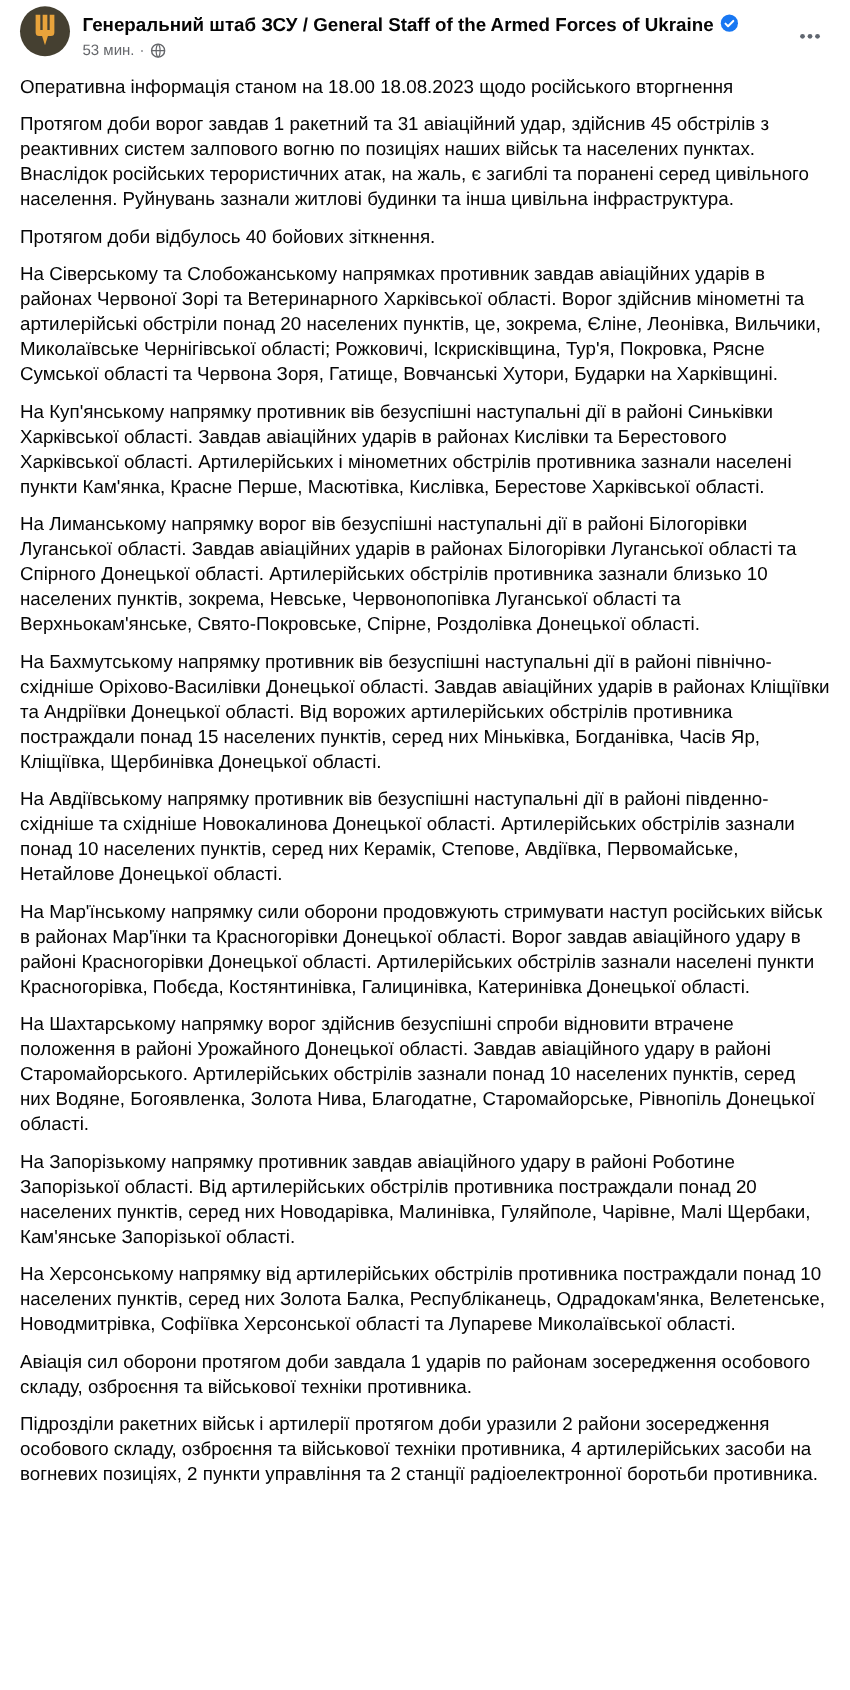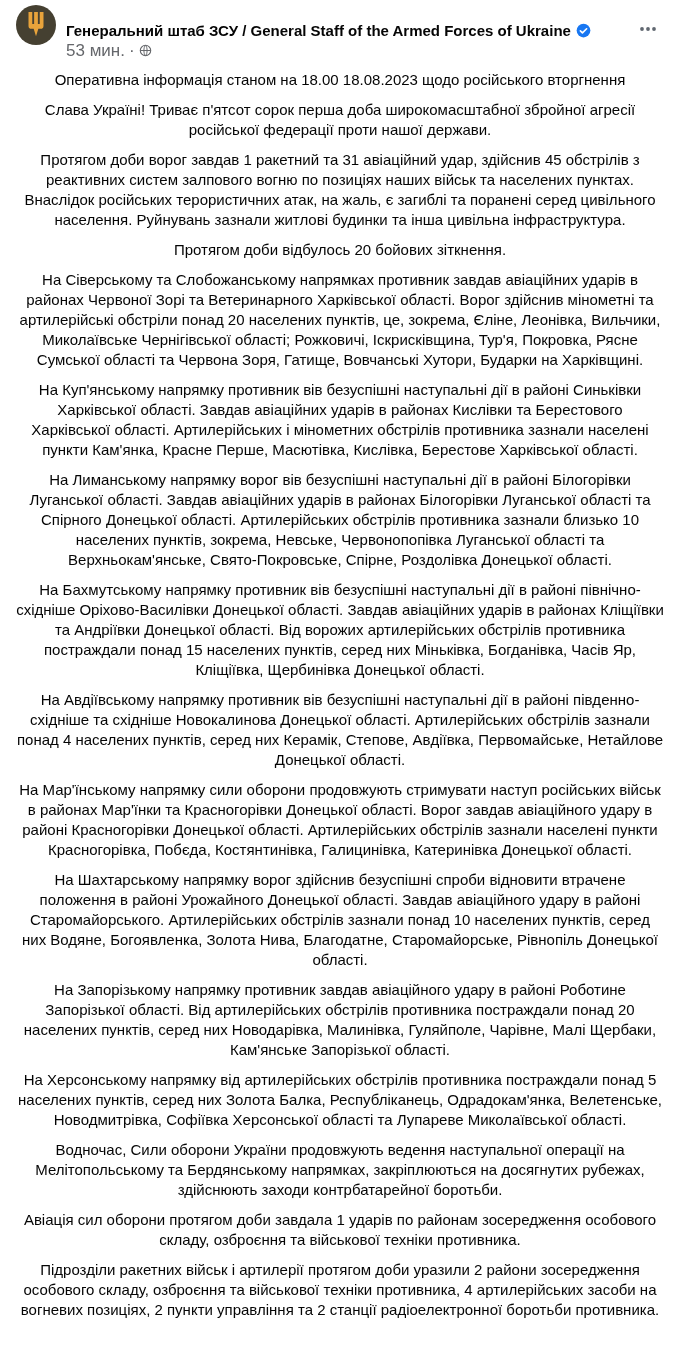--- a/index.html
+++ b/index.html
@@ -31,35 +31,34 @@
     cursor: pointer;
     overflow: hidden;
   }
   .header-text {
     margin-left: 10px;
     flex: 1 1 auto;
     min-width: 0;
   }
   .name-row {
     display: flex;
-    align-items: center;
     gap: 5px;
     font-size: 15px;
     font-weight: 700;
     color: #050505;
     line-height: 19px;
-    margin-top: 16px;
+    margin-top: 6px;
   }
   .page-name { cursor: pointer; white-space: nowrap; }
   .verified { display: inline-flex; flex: 0 0 auto; }
   .meta-row {
     display: flex;
     align-items: center;
     gap: 4px;
-    font-size: 17px;
+    font-size: 12px;
     color: #65676B;
     line-height: 17px;
     margin-top: 2px;
   }
   .timestamp { cursor: pointer; }
   .globe { display: inline-flex; color: #65676B; }
   .more-btn {
     background: none;
     border: none;
     margin-left: auto;
@@ -72,21 +71,21 @@
     align-items: center;
     justify-content: center;
   }
   .post-body {
     padding: 11px 16px 12px 16px;
     font-size: 15px;
     line-height: 20px;
     color: #050505;
     box-sizing: border-box;
   }
-  .para { margin: 0 0 10px 0; text-align: center; }
+  .para { margin: 0 0 10px 0; }
   .para:last-child { margin-bottom: 0; }
 </style>
 </head>
 <body>
 
 <div class="post">
 
   <div class="post-header">
 
     <div class="avatar">
@@ -122,30 +121,28 @@
         <circle cx="4" cy="10" r="1.9" fill="currentColor"></circle>
         <circle cx="10" cy="10" r="1.9" fill="currentColor"></circle>
         <circle cx="16" cy="10" r="1.9" fill="currentColor"></circle>
       </svg>
     </button>
 
   </div>
 
   <div class="post-body">
       <p class="para">Оперативна інформація станом на 18.00 18.08.2023 щодо російського вторгнення</p>
-      <p class="para">Слава Україні! Триває п'ятсот сорок перша доба широкомасштабної збройної агресії російської федерації проти нашої держави.</p>
       <p class="para">Протягом доби ворог завдав 1 ракетний та 31 авіаційний удар, здійснив 45 обстрілів з реактивних систем залпового вогню по позиціях наших військ та населених пунктах. Внаслідок російських терористичних атак, на жаль, є загиблі та поранені серед цивільного населення. Руйнувань зазнали житлові будинки та інша цивільна інфраструктура.</p>
-      <p class="para">Протягом доби відбулось 20 бойових зіткнення.</p>
+      <p class="para">Протягом доби відбулось 40 бойових зіткнення.</p>
       <p class="para">На Сіверському та Слобожанському напрямках противник завдав авіаційних ударів в районах Червоної Зорі та Ветеринарного Харківської області. Ворог здійснив мінометні та артилерійські обстріли понад 20 населених пунктів, це, зокрема, Єліне, Леонівка, Вильчики, Миколаївське Чернігівської області; Рожковичі, Іскрисківщина, Тур'я, Покровка, Рясне Сумської області та Червона Зоря, Гатище, Вовчанські Хутори, Бударки на Харківщині.</p>
       <p class="para">На Куп'янському напрямку противник вів безуспішні наступальні дії в районі Синьківки Харківської області. Завдав авіаційних ударів в районах Кислівки та Берестового Харківської області. Артилерійських і мінометних обстрілів противника зазнали населені пункти Кам'янка, Красне Перше, Масютівка, Кислівка, Берестове Харківської області.</p>
       <p class="para">На Лиманському напрямку ворог вів безуспішні наступальні дії в районі Білогорівки Луганської області. Завдав авіаційних ударів в районах Білогорівки Луганської області та Спірного Донецької області. Артилерійських обстрілів противника зазнали близько 10 населених пунктів, зокрема, Невське, Червонопопівка Луганської області та Верхньокам'янське, Свято-Покровське, Спірне, Роздолівка Донецької області.</p>
       <p class="para">На Бахмутському напрямку противник вів безуспішні наступальні дії в районі північно-східніше Оріхово-Василівки Донецької області. Завдав авіаційних ударів в районах Кліщіївки та Андріївки Донецької області. Від ворожих артилерійських обстрілів противника постраждали понад 15 населених пунктів, серед них Міньківка, Богданівка, Часів Яр, Кліщіївка, Щербинівка Донецької області.</p>
-      <p class="para">На Авдіївському напрямку противник вів безуспішні наступальні дії в районі південно-східніше та східніше Новокалинова Донецької області. Артилерійських обстрілів зазнали понад 4 населених пунктів, серед них Керамік, Степове, Авдіївка, Первомайське, Нетайлове Донецької області.</p>
+      <p class="para">На Авдіївському напрямку противник вів безуспішні наступальні дії в районі південно-східніше та східніше Новокалинова Донецької області. Артилерійських обстрілів зазнали понад 10 населених пунктів, серед них Керамік, Степове, Авдіївка, Первомайське, Нетайлове Донецької області.</p>
       <p class="para">На Мар'їнському напрямку сили оборони продовжують стримувати наступ російських військ в районах Мар'їнки та Красногорівки Донецької області. Ворог завдав авіаційного удару в районі Красногорівки Донецької області. Артилерійських обстрілів зазнали населені пункти Красногорівка, Побєда, Костянтинівка, Галицинівка, Катеринівка Донецької області.</p>
       <p class="para">На Шахтарському напрямку ворог здійснив безуспішні спроби відновити втрачене положення в районі Урожайного Донецької області. Завдав авіаційного удару в районі Старомайорського. Артилерійських обстрілів зазнали понад 10 населених пунктів, серед них Водяне, Богоявленка, Золота Нива, Благодатне, Старомайорське, Рівнопіль Донецької області.</p>
       <p class="para">На Запорізькому напрямку противник завдав авіаційного удару в районі Роботине Запорізької області. Від артилерійських обстрілів  противника постраждали понад 20 населених пунктів, серед них Новодарівка, Малинівка, Гуляйполе, Чарівне, Малі Щербаки, Кам'янське Запорізької області.</p>
-      <p class="para">На Херсонському напрямку від артилерійських обстрілів  противника постраждали понад 5 населених пунктів, серед них Золота Балка, Республіканець, Одрадокам'янка, Велетенське, Новодмитрівка, Софіївка Херсонської області та Лупареве Миколаївської області.</p>
-      <p class="para">Водночас, Сили оборони України продовжують ведення наступальної операції на Мелітопольському та Бердянському напрямках, закріплюються на досягнутих рубежах, здійснюють заходи контрбатарейної боротьби.</p>
+      <p class="para">На Херсонському напрямку від артилерійських обстрілів  противника постраждали понад 10 населених пунктів, серед них Золота Балка, Республіканець, Одрадокам'янка, Велетенське, Новодмитрівка, Софіївка Херсонської області та Лупареве Миколаївської області.</p>
       <p class="para">Авіація сил оборони протягом доби завдала 1 ударів по районам зосередження особового складу, озброєння та військової техніки противника.</p>
       <p class="para">Підрозділи ракетних військ і артилерії протягом доби уразили 2 райони зосередження особового складу, озброєння та військової техніки противника, 4 артилерійських засоби на вогневих позиціях, 2 пункти управління та 2 станції радіоелектронної боротьби противника.</p>
     </div>
 
 </div>
 
 </body></html>

